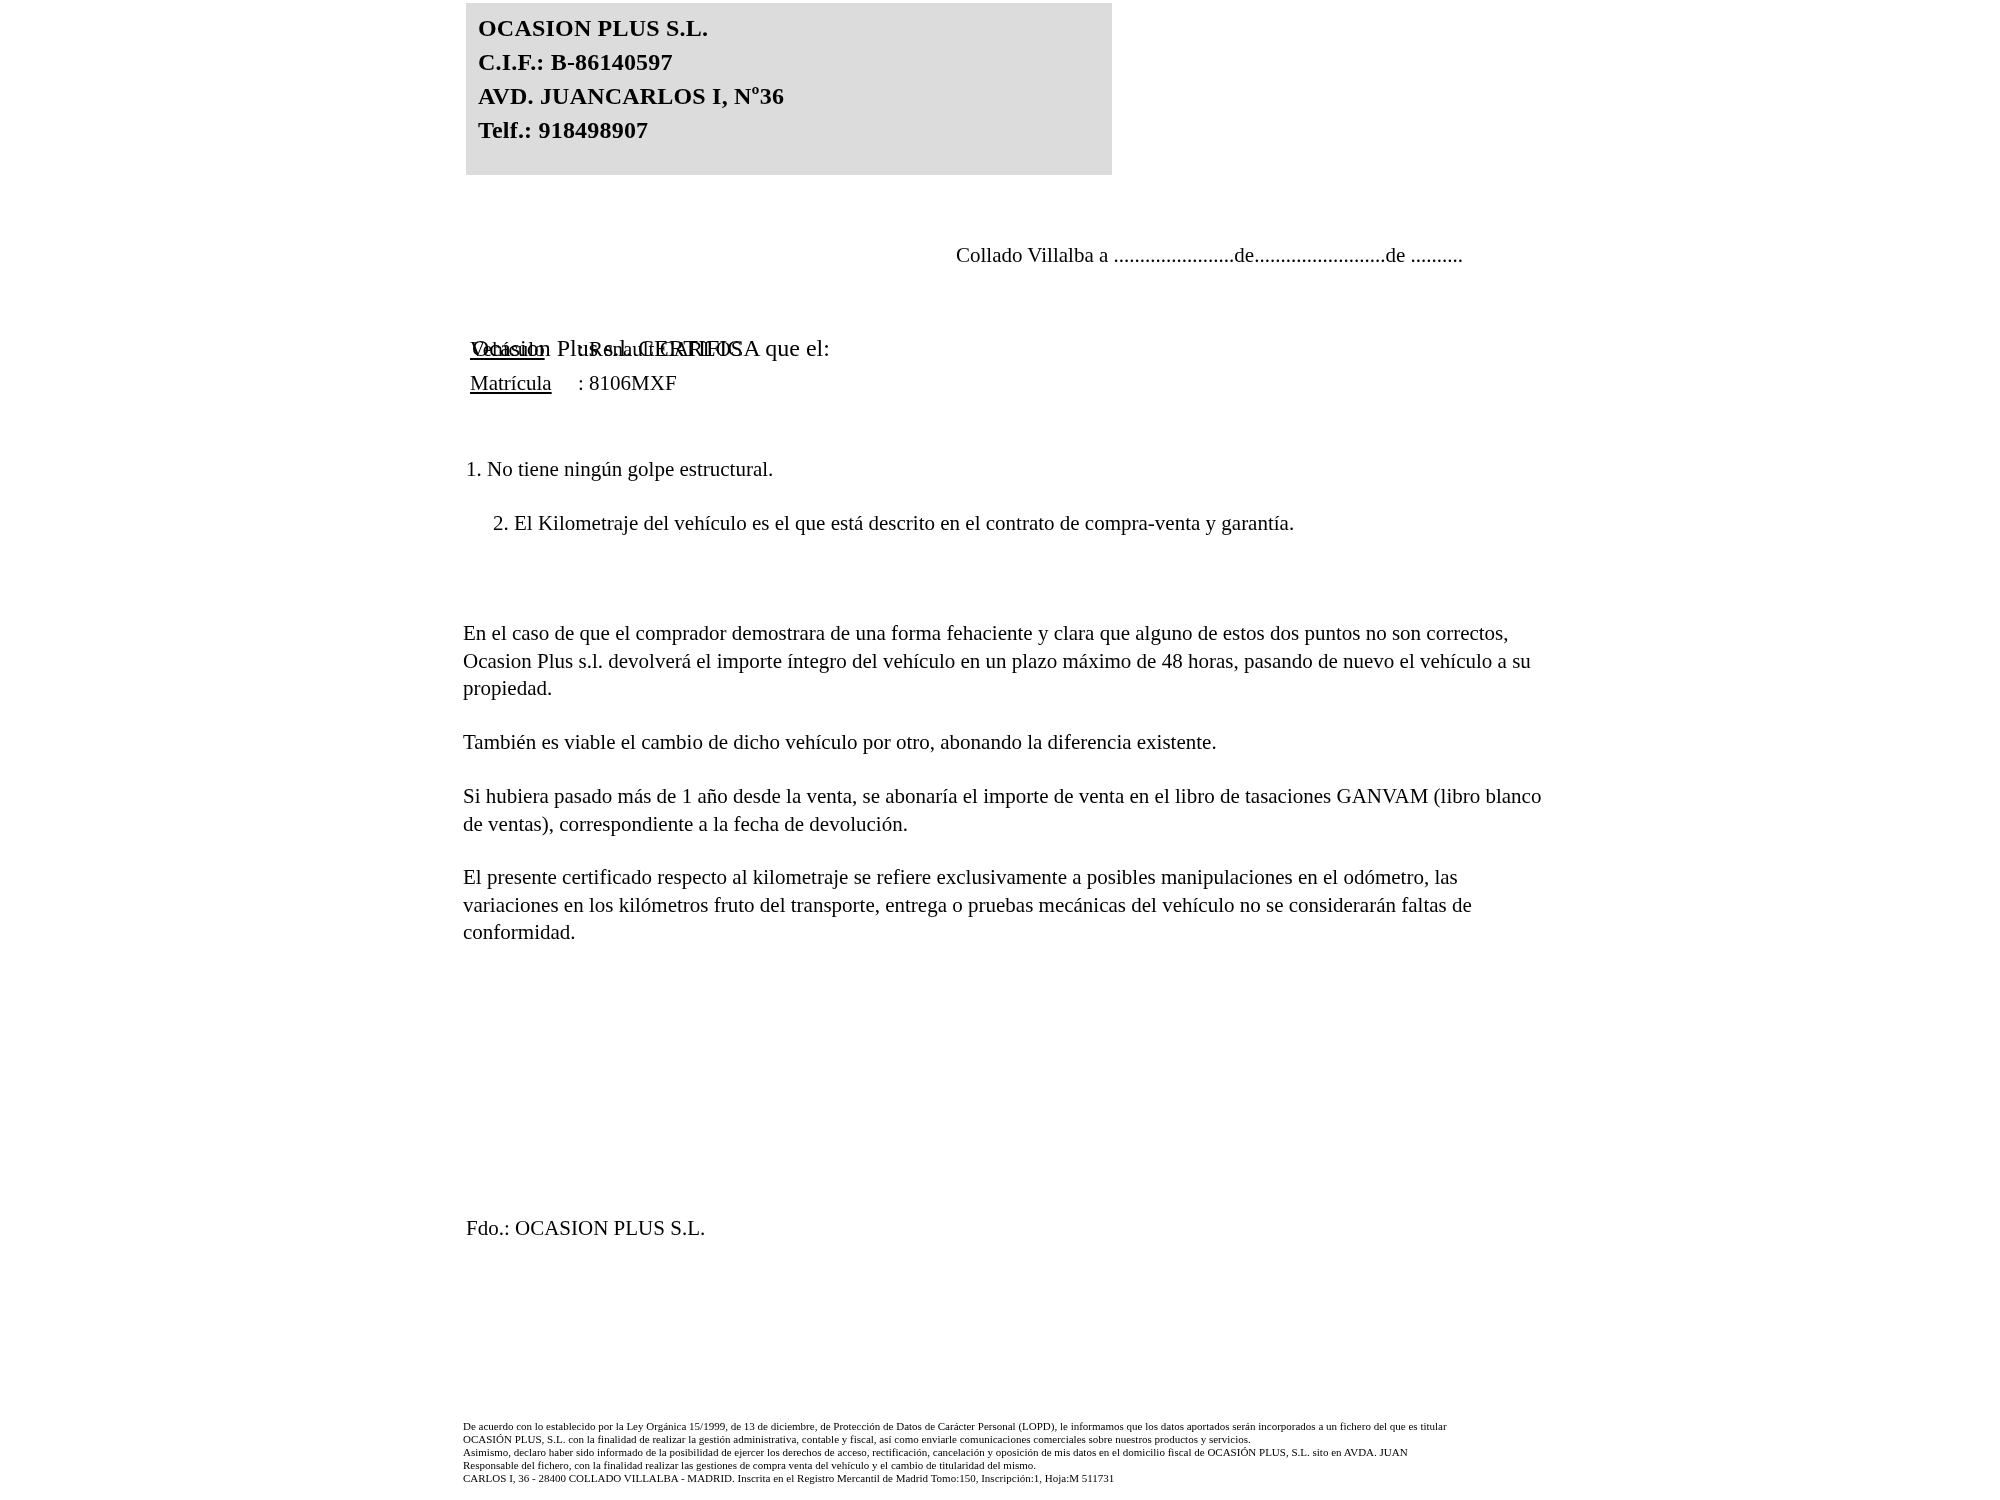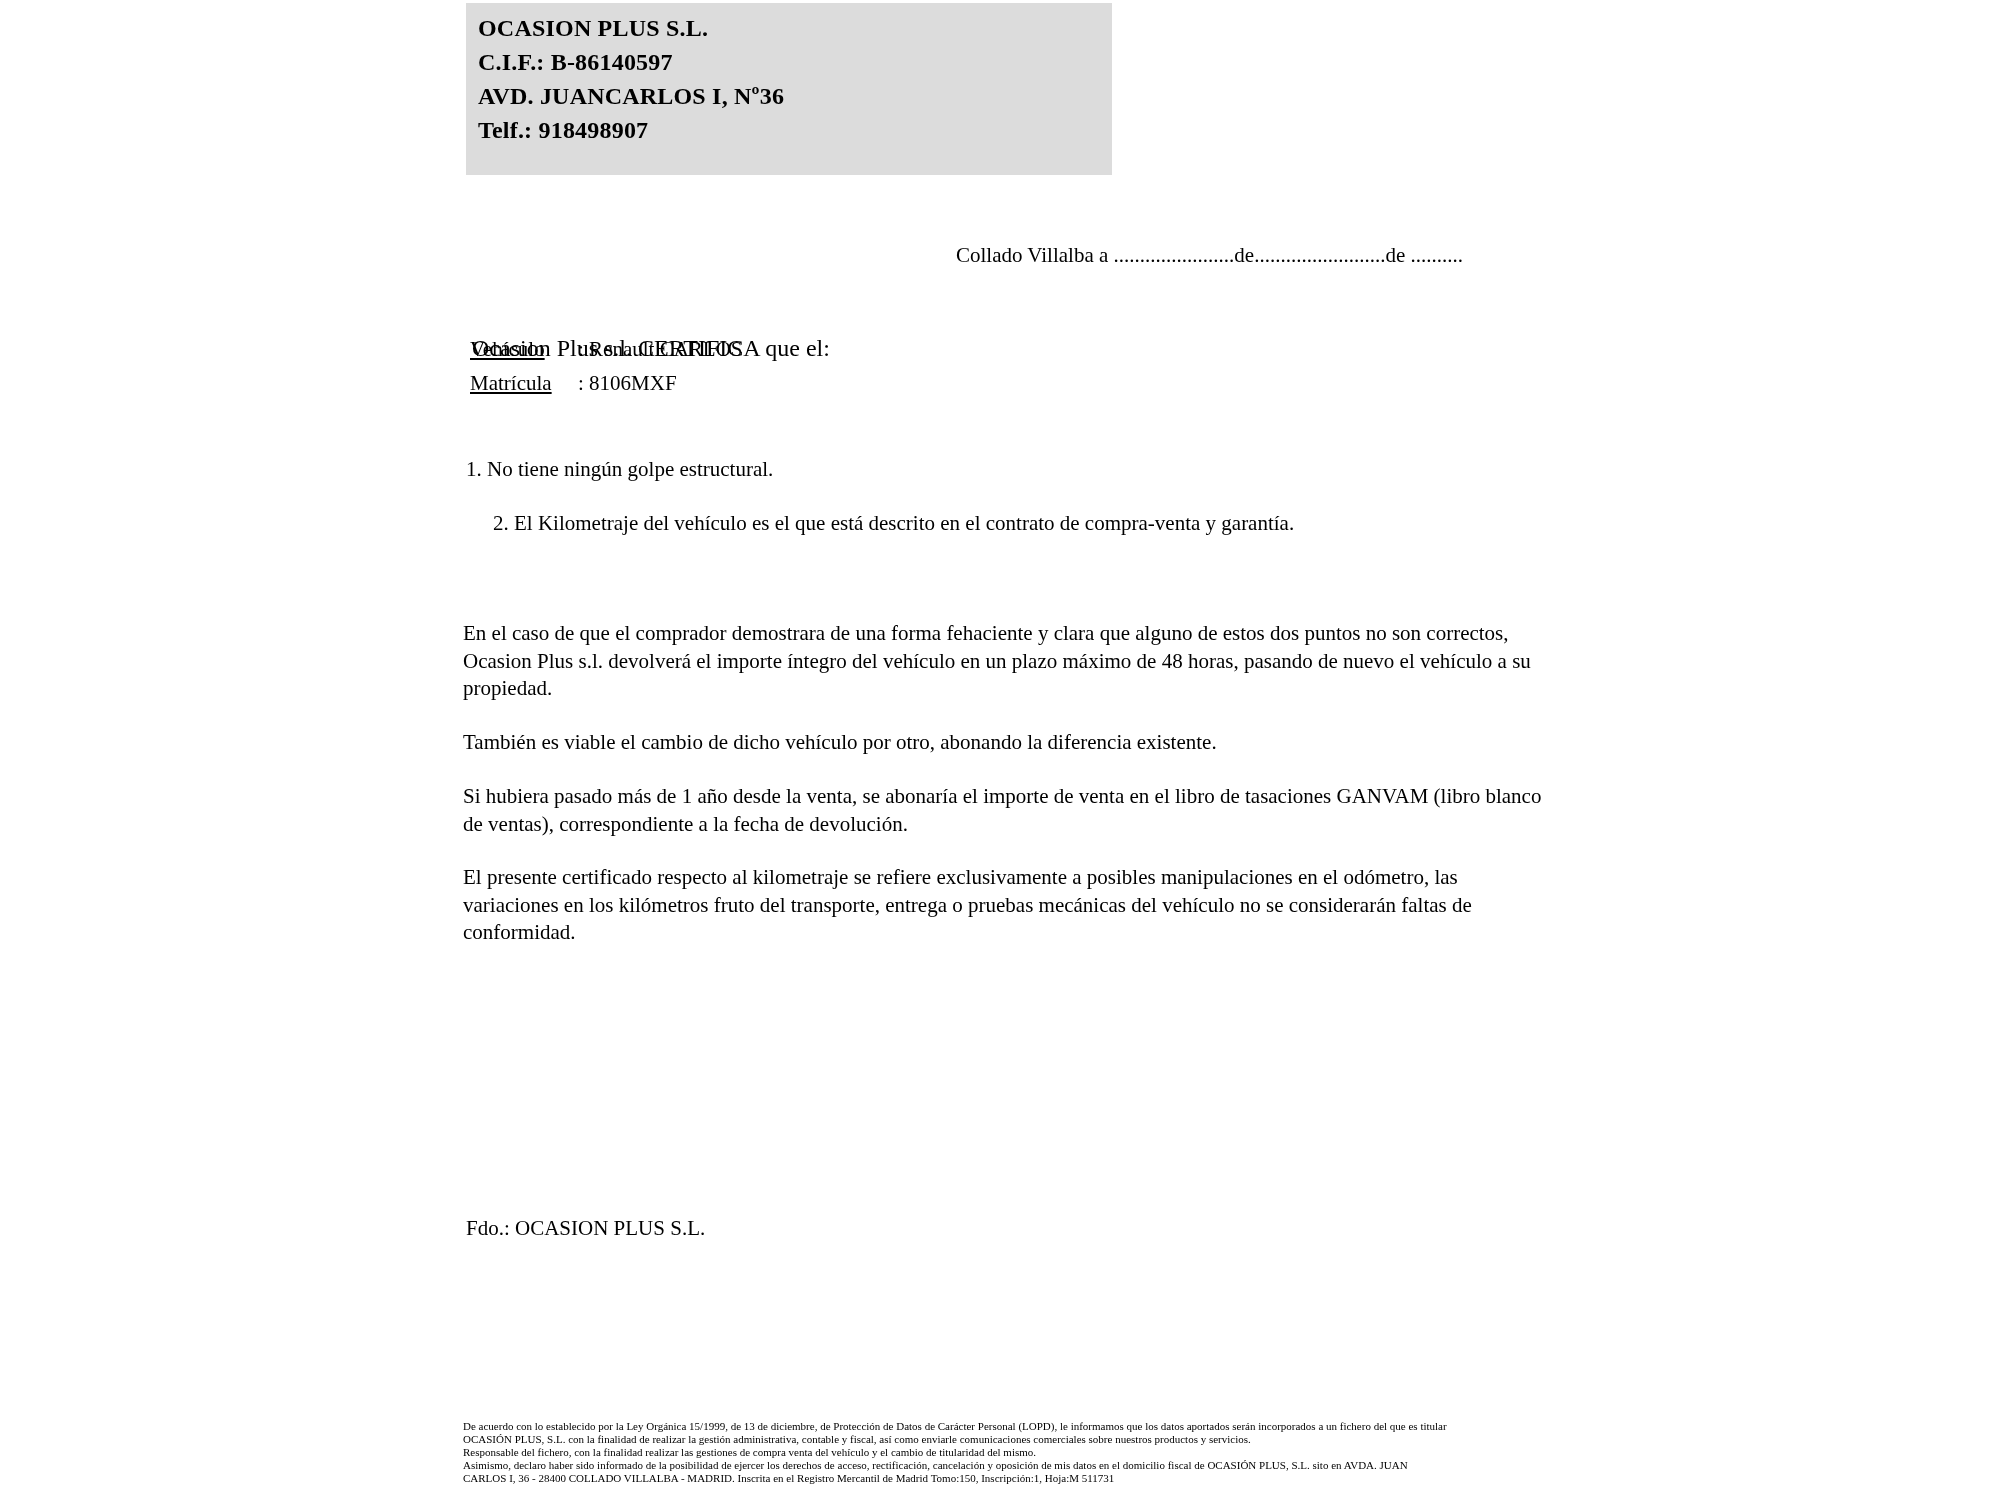--- a/index.html
+++ b/index.html
@@ -126,18 +126,18 @@
   <div class="para para-1">En el caso de que el comprador demostrara de una forma fehaciente y clara que alguno de estos dos puntos no son correctos, Ocasion Plus s.l. devolverá el importe íntegro del vehículo en un plazo máximo de 48 horas, pasando de nuevo el vehículo a su propiedad.</div>
   <div class="para para-2">También es viable el cambio de dicho vehículo por otro, abonando la diferencia existente.</div>
   <div class="para para-3">Si hubiera pasado más de 1 año desde la venta, se abonaría el importe de venta en el libro de tasaciones GANVAM (libro blanco de ventas), correspondiente a la fecha de devolución.</div>
   <div class="para para-4">El presente certificado respecto al kilometraje se refiere exclusivamente a posibles manipulaciones en el odómetro, las variaciones en los kilómetros fruto del transporte, entrega o pruebas mecánicas del vehículo no se considerarán faltas de conformidad.</div>
 
   <div class="signature">Fdo.: OCASION PLUS S.L.</div>
 
   <div class="legal">
     <div>De acuerdo con lo establecido por la Ley Orgánica 15/1999, de 13 de diciembre, de Protección de Datos de Carácter Personal (LOPD), le informamos que los datos aportados serán incorporados a un fichero del que es titular</div>
     <div>OCASIÓN PLUS, S.L. con la finalidad de realizar la gestión administrativa, contable y fiscal, así como enviarle comunicaciones comerciales sobre nuestros productos y servicios.</div>
+    <div>Asimismo, declaro haber sido informado de la posibilidad de ejercer los derechos de acceso, rectificación, cancelación y oposición de mis datos en el domicilio fiscal de OCASIÓN PLUS, S.L. sito en AVDA. JUAN</div>
     <div>Responsable del fichero, con la finalidad realizar las gestiones de compra venta del vehículo y el cambio de titularidad del mismo.</div>
-    <div>Asimismo, declaro haber sido informado de la posibilidad de ejercer los derechos de acceso, rectificación, cancelación y oposición de mis datos en el domicilio fiscal de OCASIÓN PLUS, S.L. sito en AVDA. JUAN</div>
     <div>CARLOS I, 36 - 28400 COLLADO VILLALBA - MADRID. Inscrita en el Registro Mercantil de Madrid Tomo:150, Inscripción:1, Hoja:M 511731</div>
   </div>
 
 </div>
 
 </body></html>

